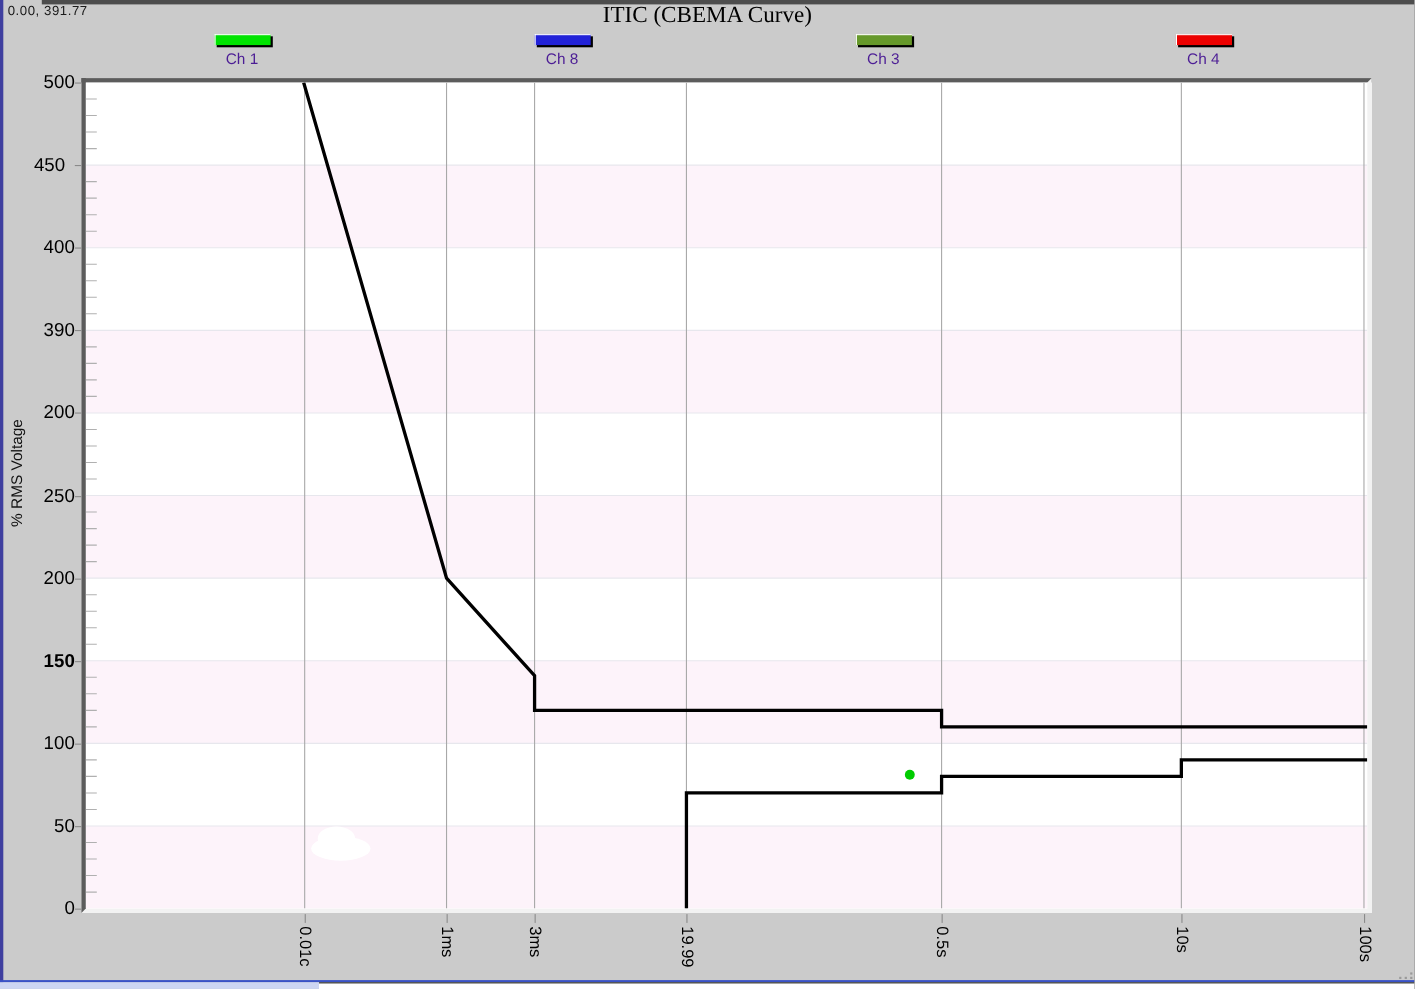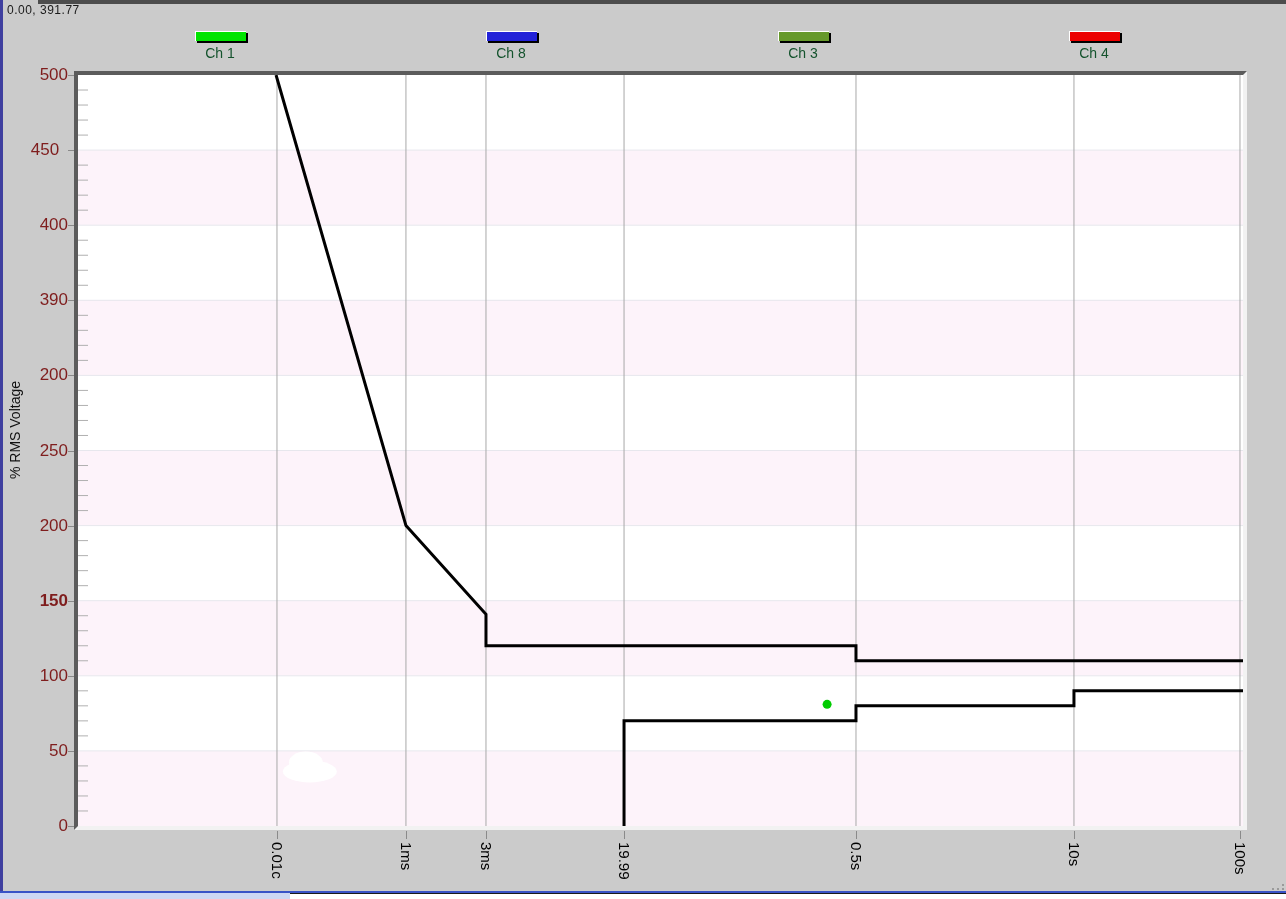--- a/index.html
+++ b/index.html
@@ -15,31 +15,31 @@
   .chart-title{
     position:absolute; left:0; top:1px; width:100%; text-align:center;
     font-family:"Liberation Serif", serif; font-size:21px; color:#000;
   }
   .legend-item{position:absolute; top:31px; width:84px; text-align:center;}
   .legend-bar{
     width:50px; height:9px; margin:0 auto;
     border-top:1px solid #fff; border-left:1px solid #fff;
     box-shadow:2px 2px 0 0 #000;
   }
-  .legend-label{margin-top:4px; font-size:14px; color:#14532d;}
+  .legend-label{margin-top:4px; font-size:14px; color:#4c1d95;}
   .plot-frame{
     position:absolute; left:74px; top:71px;
     border-top:4px solid #5c5c5c; border-left:4px solid #5c5c5c;
     border-bottom:4px solid #f2f2f2; border-right:4px solid #f2f2f2;
     background:#fff;
   }
   .plot-frame svg{display:block;}
   .y-tick-label{
     position:absolute; width:46px; text-align:right;
-    font-size:17px; color:#7f1d1d; line-height:18px;
+    font-size:17px; color:#000000; line-height:18px;
   }
   .y-major-tick{position:absolute; width:6px; height:1px; background:#8a8a8a;}
   .y-axis-title{
     position:absolute; left:-64px; top:421px; width:160px; height:18px;
     text-align:center; font-size:14px; color:#111;
     transform:rotate(-90deg);
   }
   .x-tick{position:absolute; top:831px; width:1px; height:8px; background:#8a8a8a;}
   .x-tick-label{
     position:absolute; top:842px; height:18px; line-height:18px;
@@ -55,20 +55,21 @@
 </head>
 <body>
 
 <div class="window">
 
   <div class="top-edge"></div>
   <div class="left-edge"></div>
 
   <div class="readout">0.00, 391.77</div>
 
+  <div class="chart-title">ITIC (CBEMA Curve)</div>
 
   <div class="legend-item" style="left:178px">
     <div class="legend-bar" style="background: rgb(0, 228, 0);"></div>
     <div class="legend-label">Ch 1</div>
   </div>
   <div class="legend-item" style="left:469px">
     <div class="legend-bar" style="background: rgb(34, 34, 216);"></div>
     <div class="legend-label">Ch 8</div>
   </div>
   <div class="legend-item" style="left:761px">

